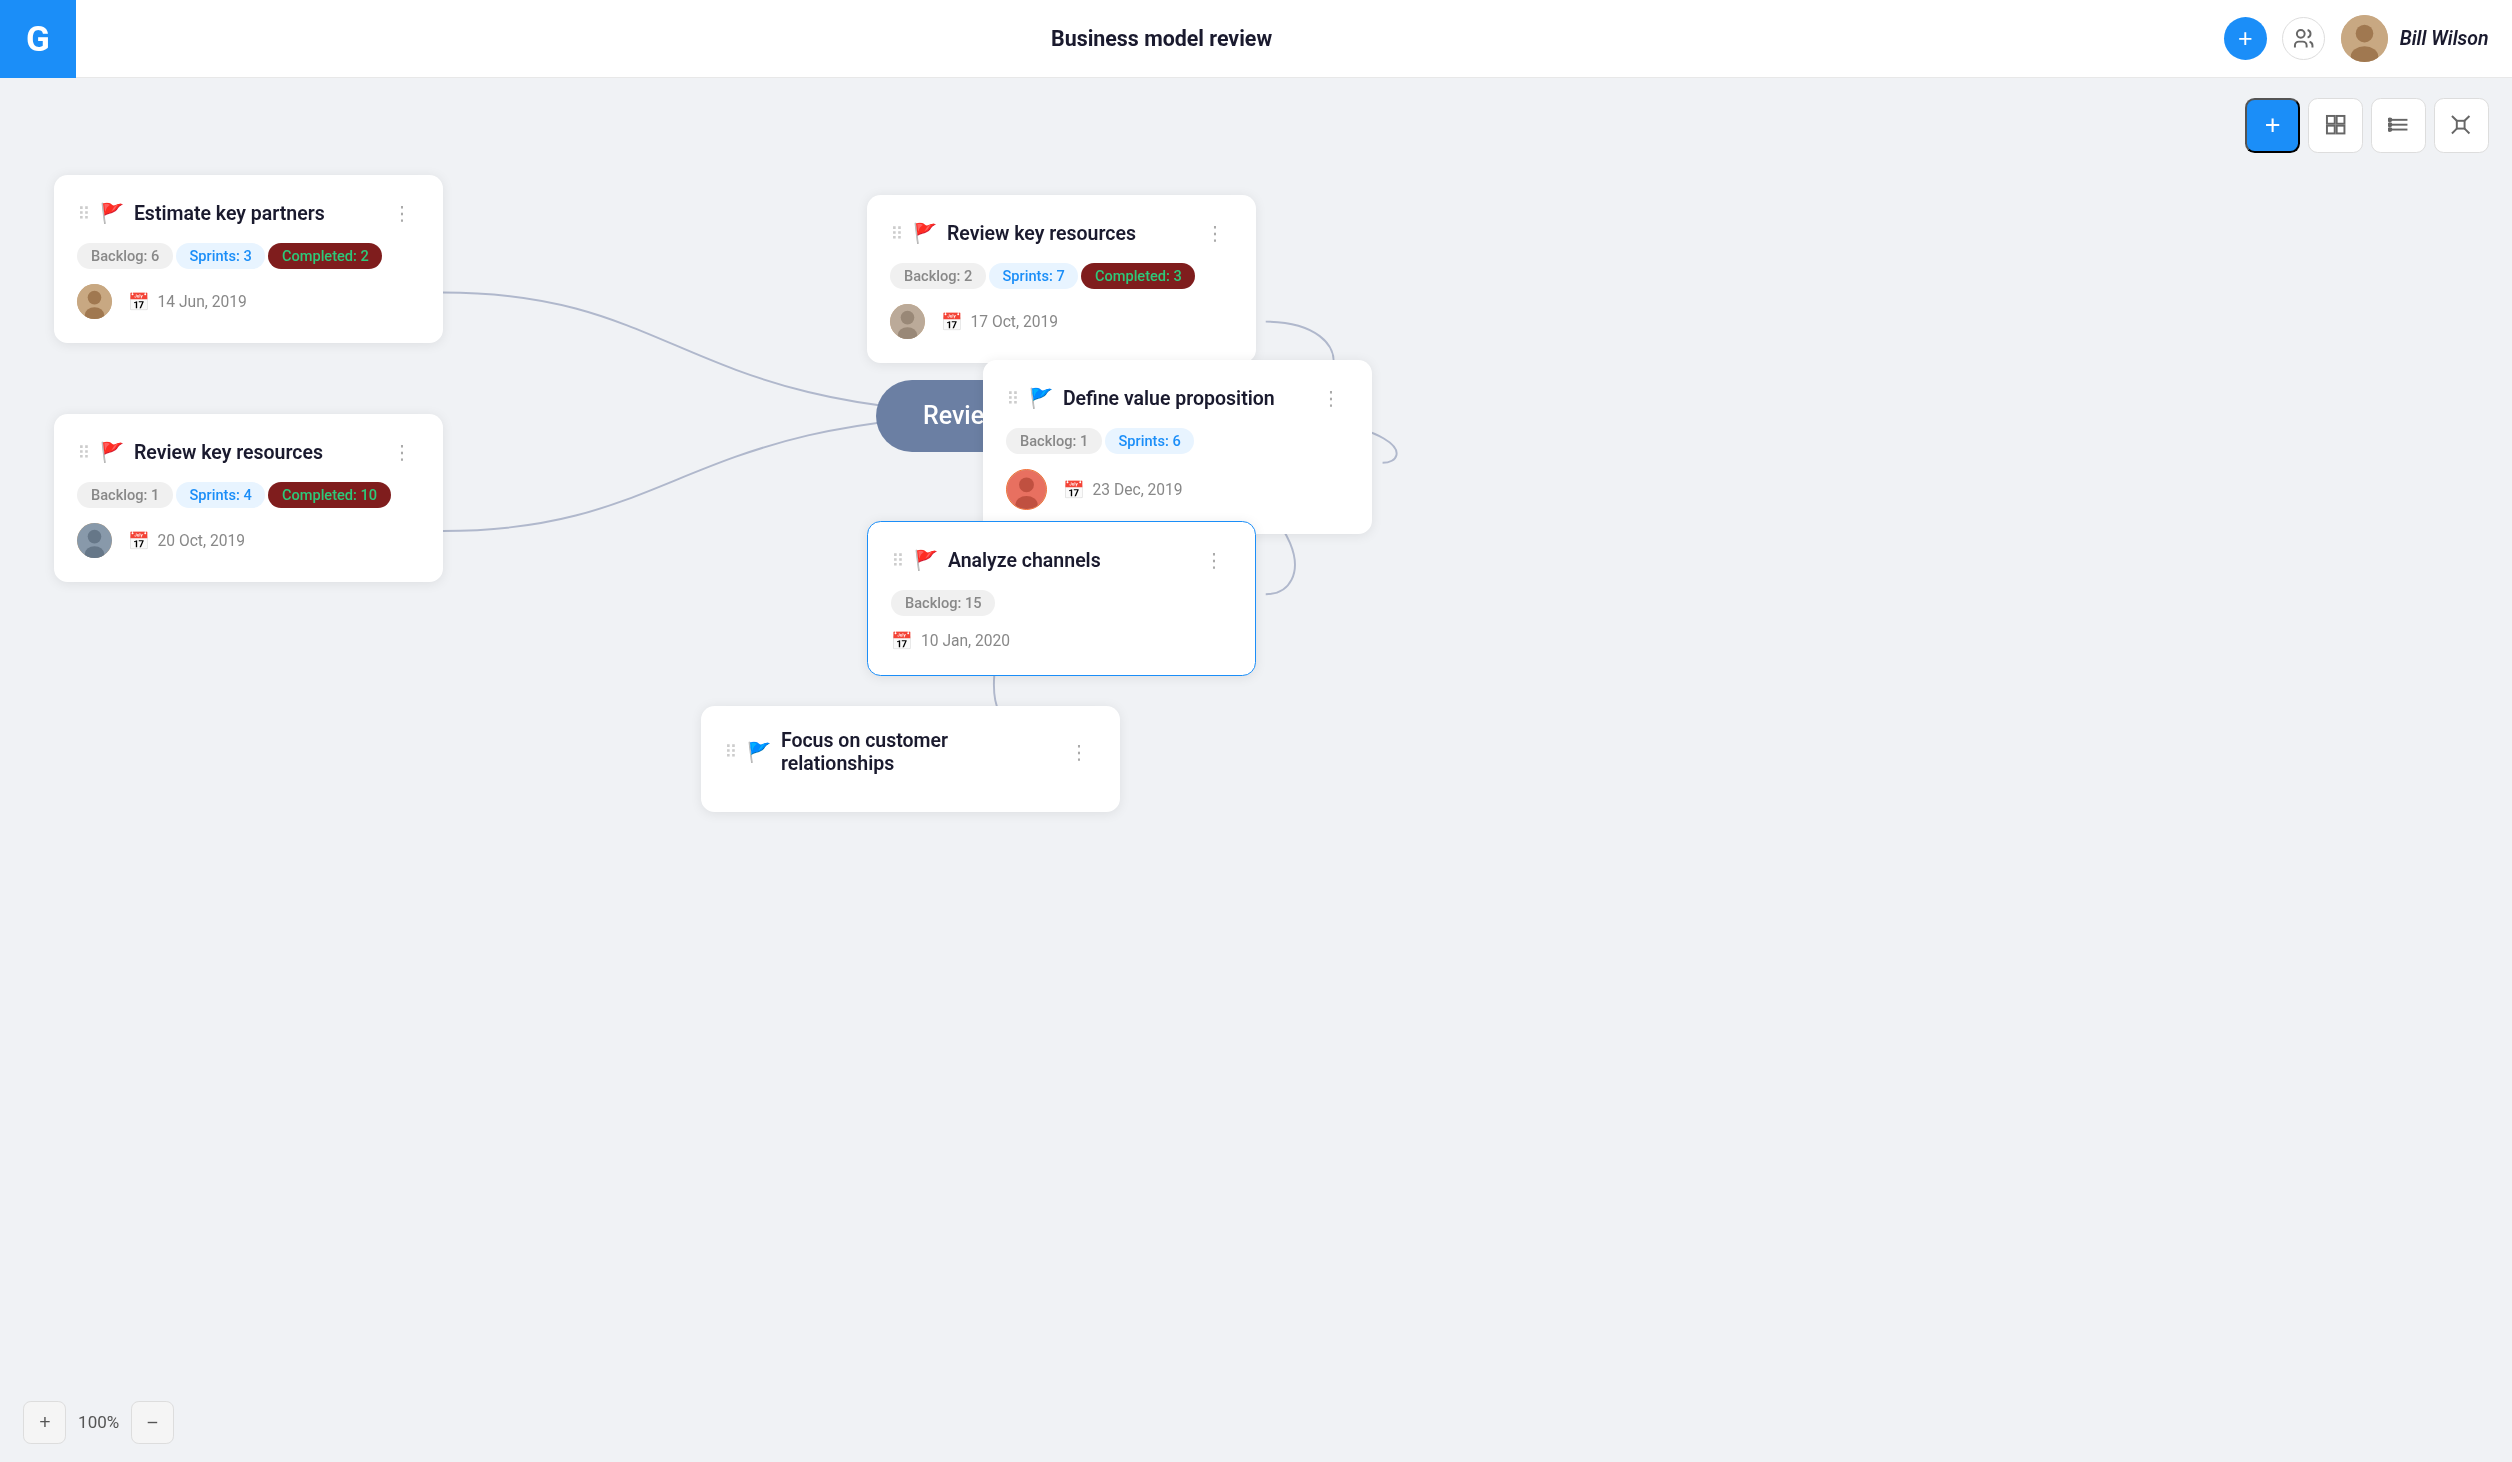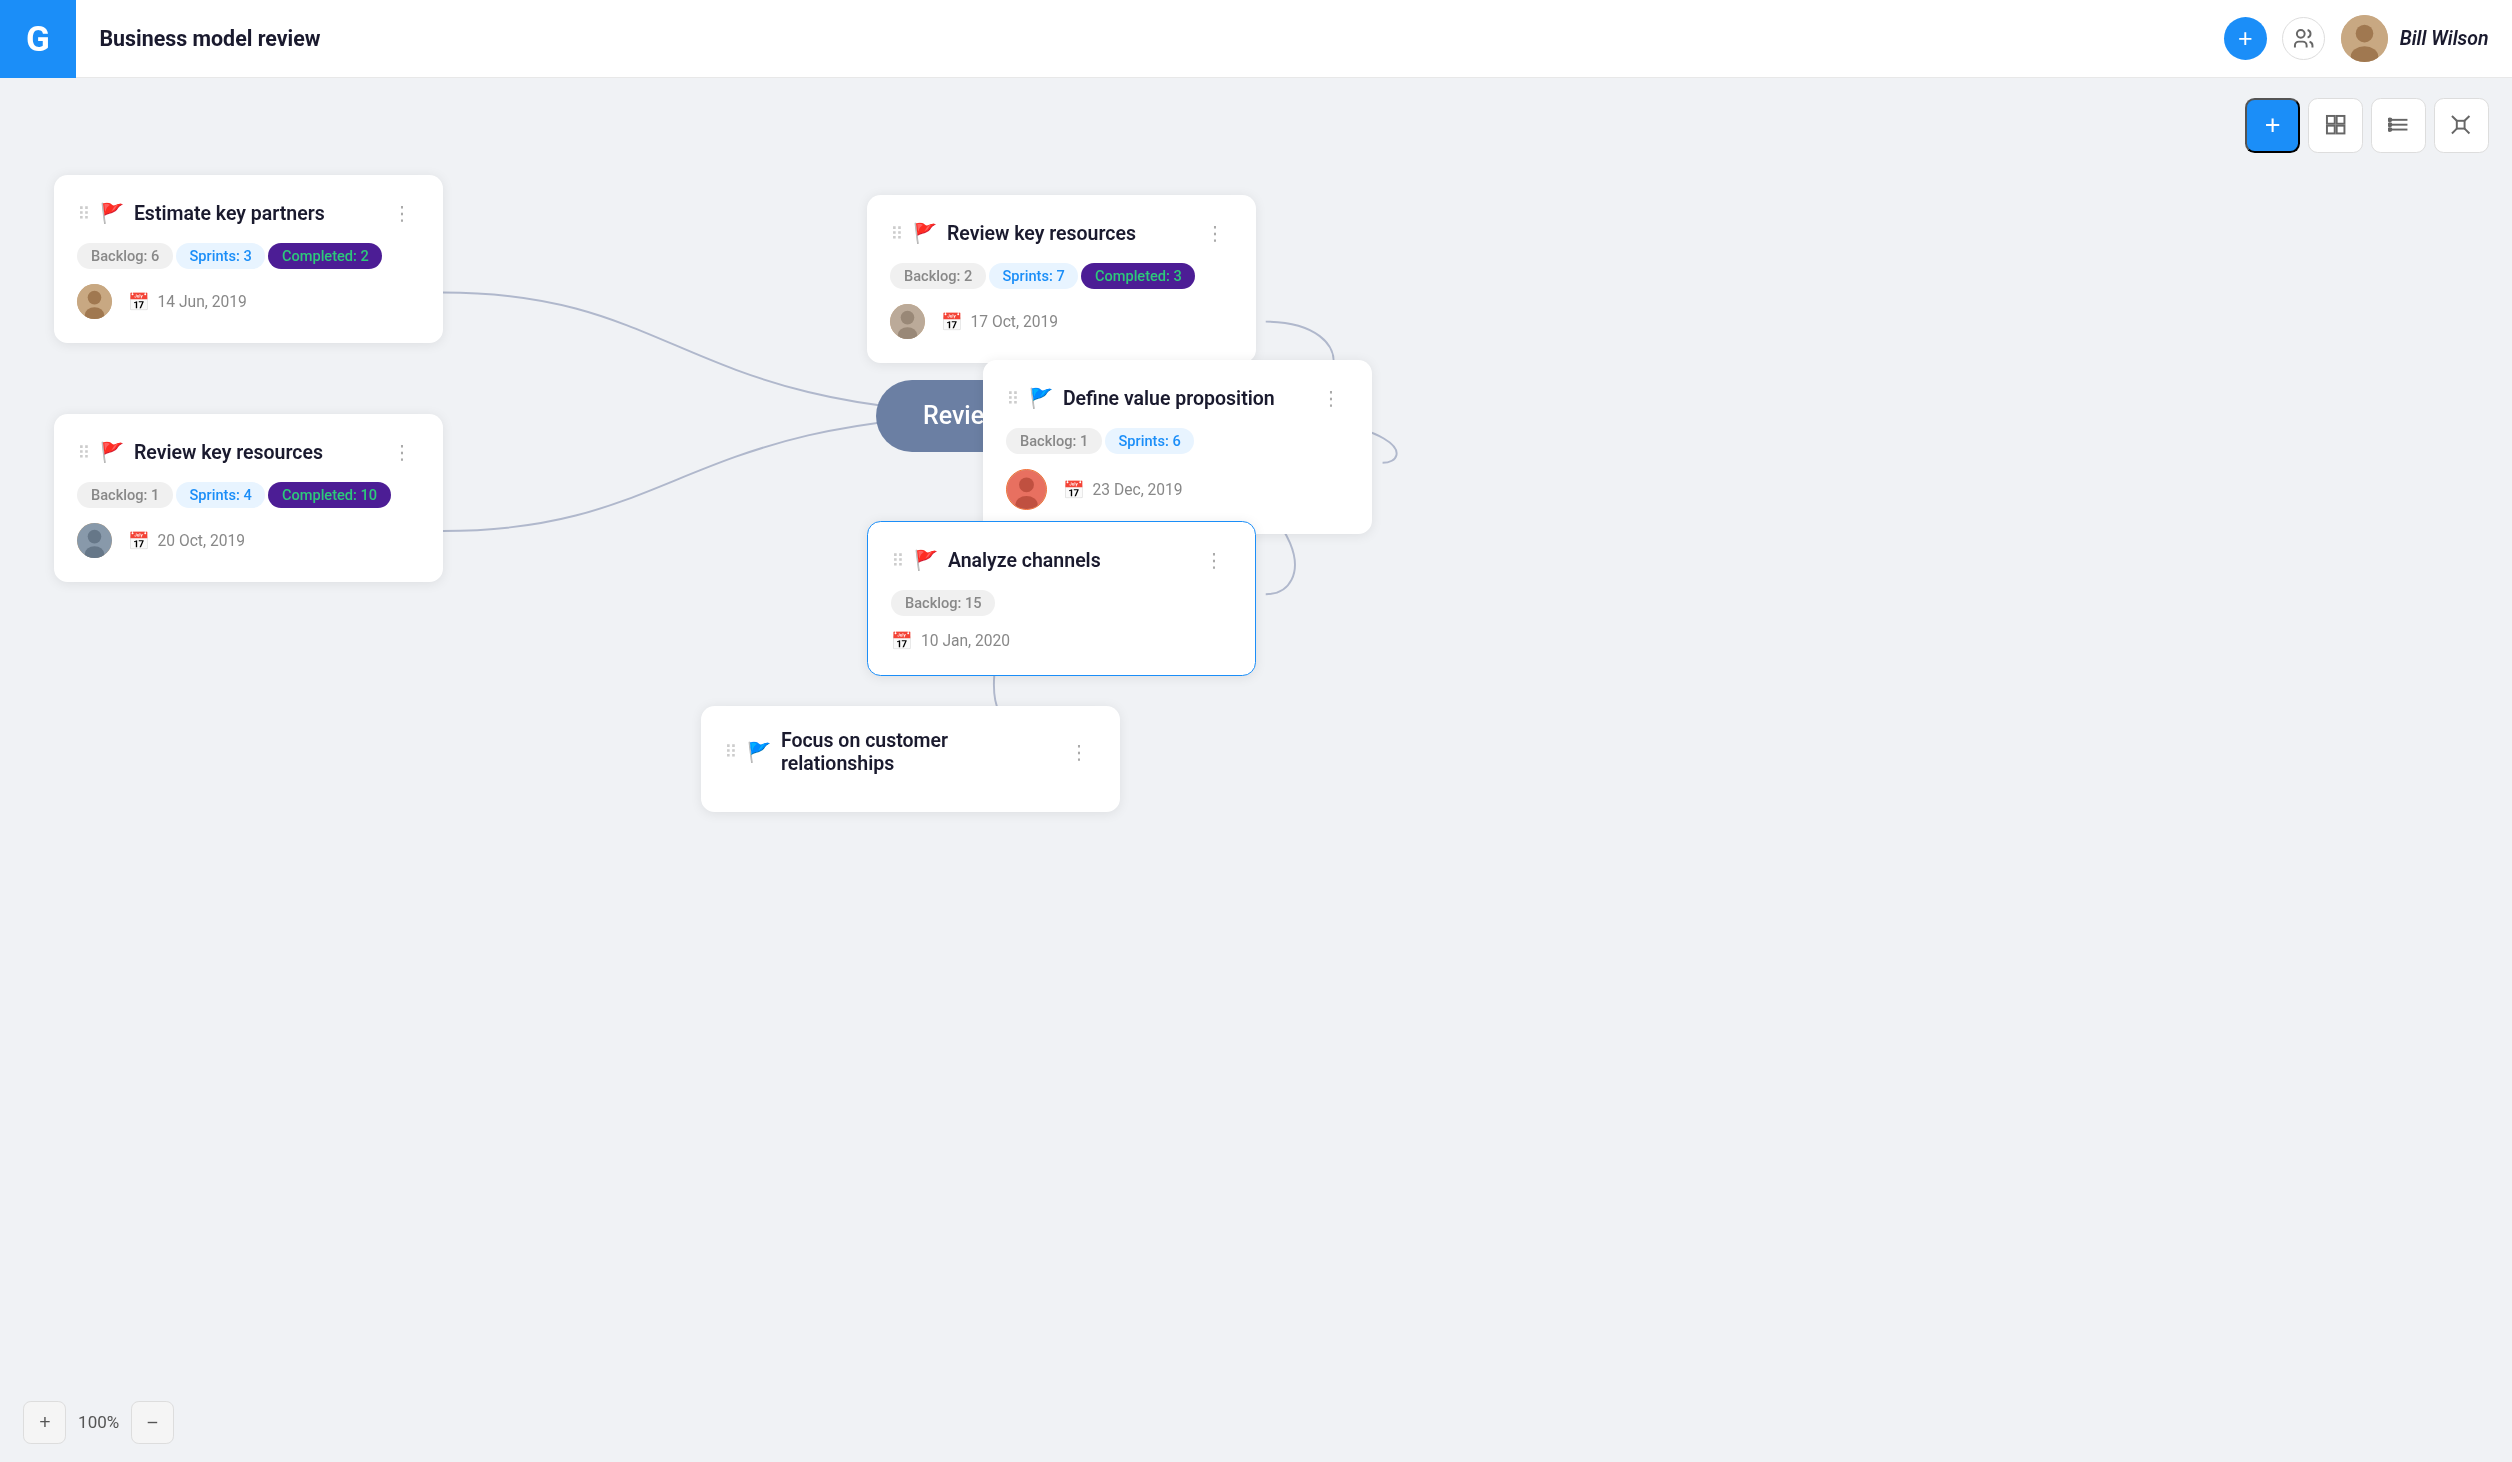--- a/index.html
+++ b/index.html
@@ -10,21 +10,21 @@
       position: absolute; top: 0; left: 0; right: 0; height: 78px;
       background: #fff; display: flex; align-items: center; padding: 0 23.4px;
       border-bottom: 1px solid #e8e8e8; z-index: 100;
     }
     .logo-area {
       width: 76px; height: 78px; background: #1b8ef8; display: flex; align-items: center; justify-content: center;
       position: absolute; left: 0; top: 0;
     }
     .logo-icon { color: #fff; font-size: 35px; font-weight: bold; }
     .header-center {
-      flex: 1; display: flex; flex-direction: row; align-items: center; gap: 23px;
+      flex: 1; display: flex; flex-direction: column; align-items: center; gap: 23px;
       margin-left: 76px;
     }
     .header-title { font-size: 21.4px; font-weight: 700; color: #1a1a2e; }
     .nav-tabs { display: flex; gap: 39px; align-items: center; }
     .nav-tab {
       font-size: 17.5px; color: #888; cursor: pointer; padding: 3.9px 11.7px; border-radius: 19.5px;
       text-decoration: none;
     }
     .nav-tab.active { color: #1b8ef8; border: 1.5px solid #1b8ef8; background: #f0f7ff; }
     .header-right { display: flex; align-items: center; gap: 15.6px; }
@@ -87,21 +87,21 @@
     .flag-orange { color: #f5703a; }
     .card-title { font-size: 19.5px; font-weight: 600; color: #1a1a2e; }
     .more-btn { color: #aaa; cursor: pointer; font-size: 19.5px; background: none; border: none; padding: 3.9px 7.8px; }
 
     .badges { display: flex; gap: 3px; flex-wrap: wrap; margin-bottom: 15.6px; }
     .badge {
       padding: 3.9px 13.6px; border-radius: 19.5px; font-size: 14.6px; font-weight: 500;
     }
     .badge-gray { background: #f0f0f0; color: #888; }
     .badge-blue { background: #e8f4ff; color: #1b8ef8; }
-    .badge-green { background: #4c1d95; color: #2dc97a; }
+    .badge-green { background: #7f1d1d; color: #2dc97a; }
 
     .card-footer { display: flex; align-items: center; gap: 15.6px; }
     .avatar-sm {
       width: 35px; height: 35px; border-radius: 50%; background: #c8a882;
       display: flex; align-items: center; justify-content: center; font-size: 15.6px; overflow: hidden;
     }
     .date-area { display: flex; align-items: center; gap: 7.8px; color: #888; font-size: 15.6px; }
     .cal-icon { font-size: 17.5px; }
 
     

